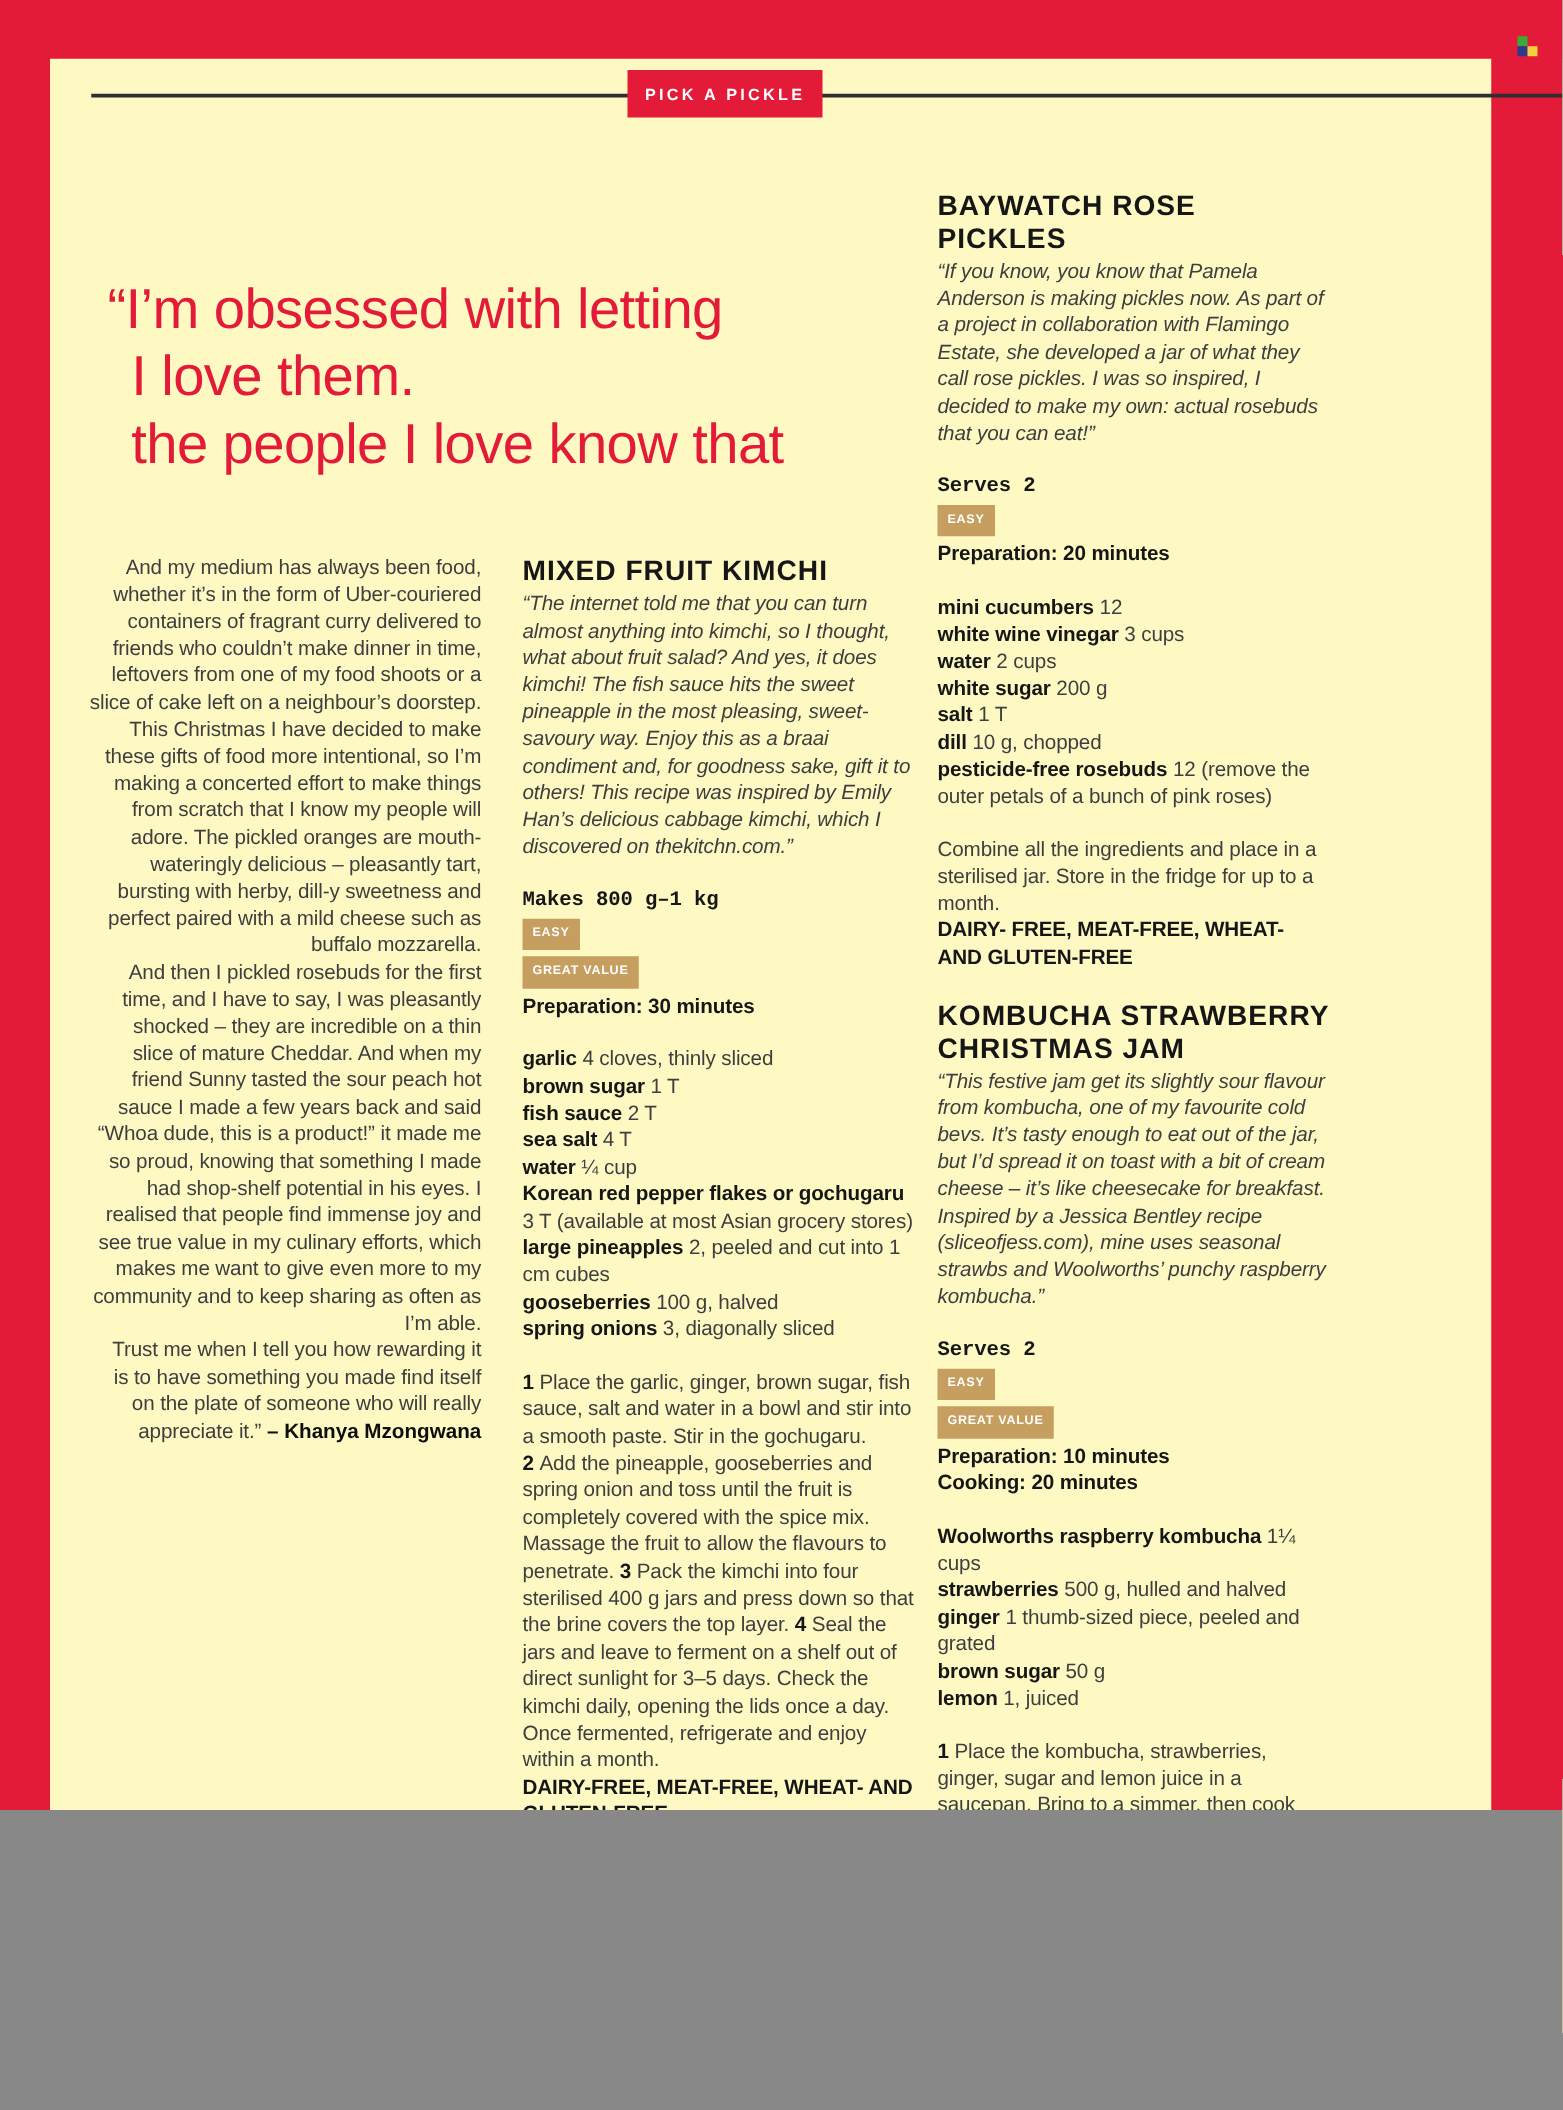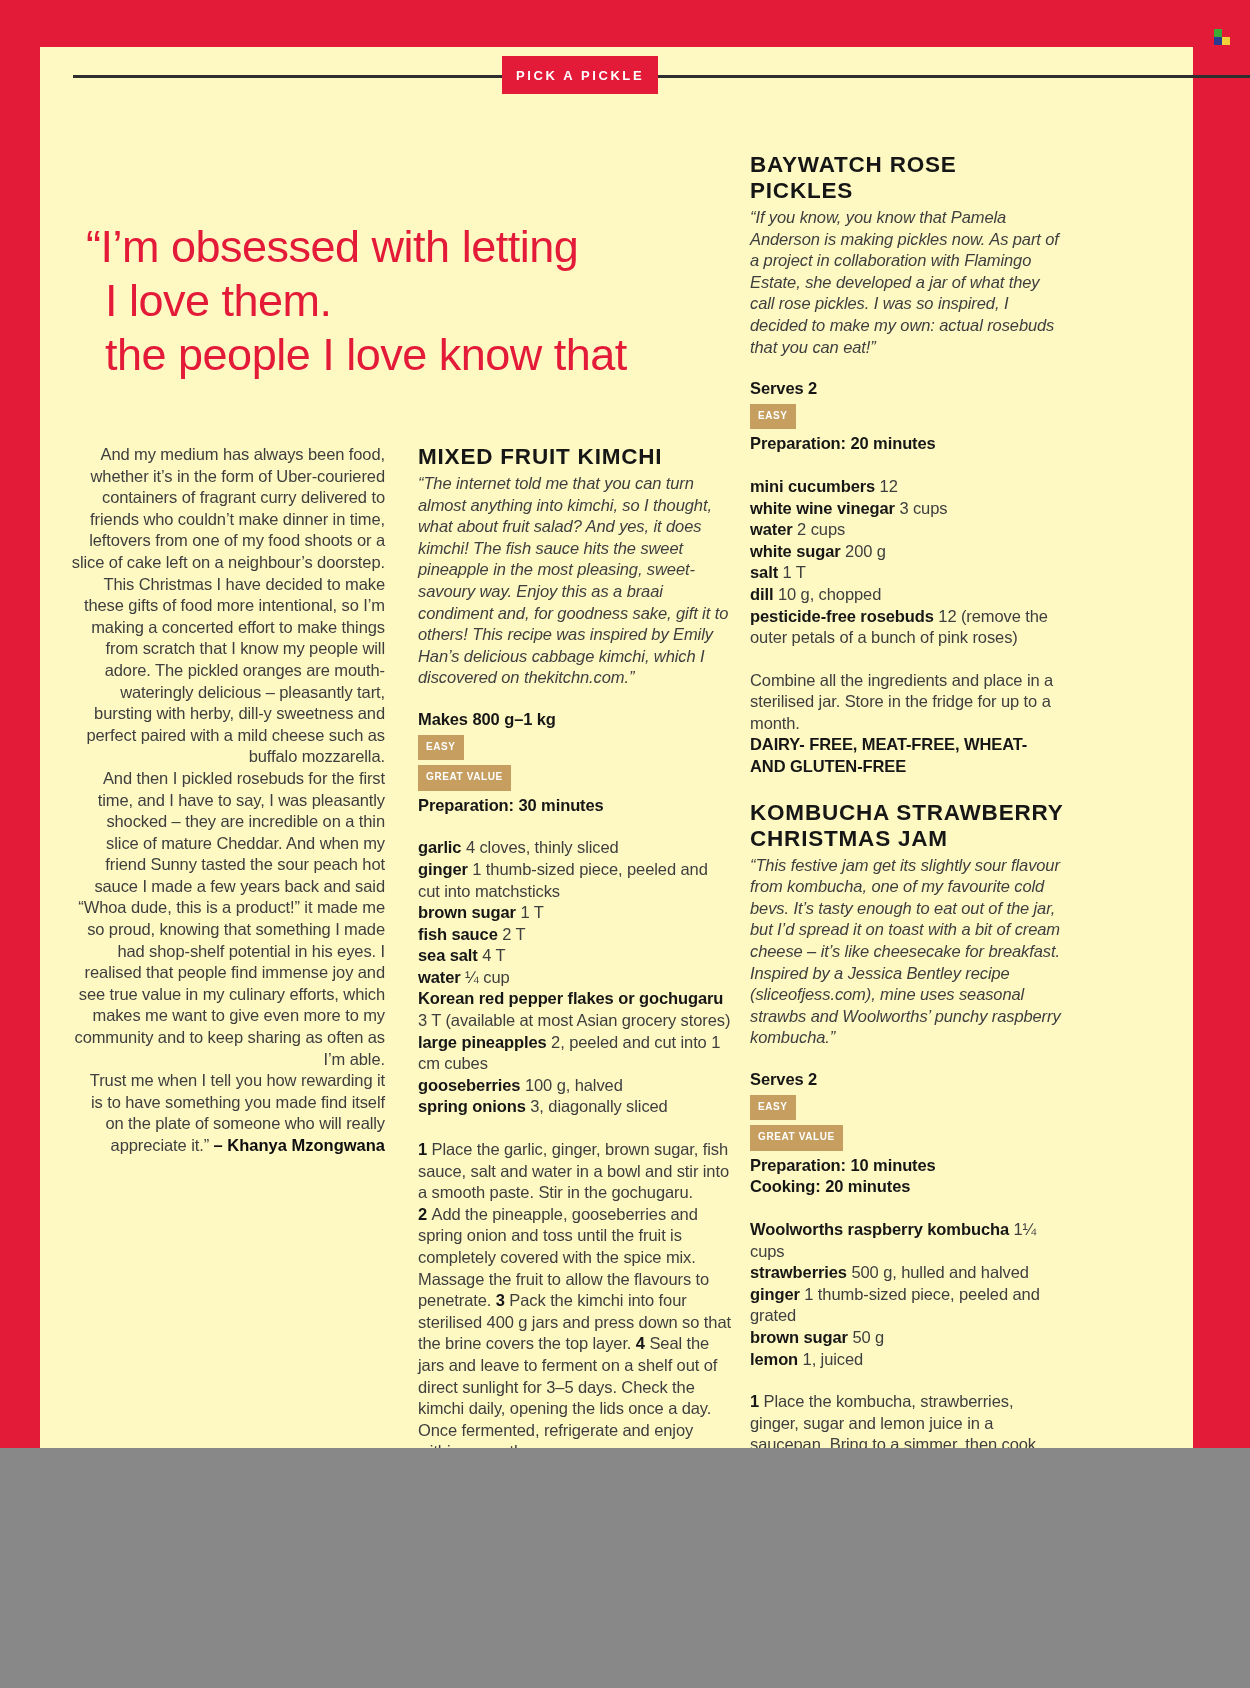--- a/index.html
+++ b/index.html
@@ -54,21 +54,21 @@
   .body-p{margin:0;}
   .body-p + .body-p{text-indent:17px;}
   .byline{color:#0e0e0e;font-weight:bold;letter-spacing:0;}
   
   .recipe + .recipe{margin-top:22px;}
   .recipe-title{
     margin:0 0 3px;color:var(--ink);
     font-size:22.5px;line-height:26px;letter-spacing:0.8px;font-weight:bold;
   }
   .intro{margin:0;font-style:italic;}
-  .yield{margin-top:20px;font-weight:bold;color:var(--ink);}
+  .yield{margin-top:20px;font-weight:bold;color:var(--ink);font-family:Liberation Mono, monospace;}
   .badge-row{margin:3px 0 4px;}
   .badge{
     display:inline-block;background:var(--tan);color:#fff;
     font-weight:bold;font-size:10px;letter-spacing:0.6px;
     padding:1px 8px 3px;
   }
   .meta{font-weight:bold;color:var(--ink);}
   .ingredients{margin-top:21px;}
   .ing b{color:var(--ink);}
   .method{margin:21px 0 0;}
@@ -115,21 +115,20 @@
   <div class="col col-mid">
     <div class="recipe">
         <h2 class="recipe-title">MIXED FRUIT KIMCHI</h2>
         <p class="intro">“The internet told me that you can turn almost anything into kimchi, so I thought, what about fruit salad? And yes, it does kimchi! The fish sauce hits the sweet pineapple in the most pleasing, sweet-savoury way. Enjoy this as a braai condiment and, for goodness sake, gift it to others! This recipe was inspired by Emily Han’s delicious cabbage kimchi, which I discovered on thekitchn.com.”</p>
         <div class="yield">Makes 800 g–1 kg</div>
         <div class="badge-row"><span class="badge">EASY</span></div>
         <div class="badge-row"><span class="badge">GREAT VALUE</span></div>
         <div class="meta">Preparation: 30 minutes</div>
         <div class="ingredients">
           <div class="ing"><b>garlic</b> 4 cloves, thinly sliced</div>
-          <div class="ing"><b>ginger</b> 1 thumb-sized piece, peeled and cut into matchsticks</div>
           <div class="ing"><b>brown sugar</b> 1 T</div>
           <div class="ing"><b>fish sauce</b> 2 T</div>
           <div class="ing"><b>sea salt</b> 4 T</div>
           <div class="ing"><b>water</b> ¼ cup</div>
           <div class="ing"><b>Korean red pepper flakes or gochugaru</b> 3 T (available at most Asian grocery stores)</div>
           <div class="ing"><b>large pineapples</b> 2, peeled and cut into 1 cm cubes</div>
           <div class="ing"><b>gooseberries</b> 100 g, halved</div>
           <div class="ing"><b>spring onions</b> 3, diagonally sliced</div>
         </div>
         <p class="method"><b class="step">1</b>&nbsp;Place the garlic, ginger, brown sugar, fish sauce, salt and water in a bowl and stir into a smooth paste. Stir in the gochugaru. <b class="step">2</b>&nbsp;Add the pineapple, gooseberries and spring onion and toss until the fruit is completely covered with the spice mix. Massage the fruit to allow the flavours to penetrate. <b class="step">3</b>&nbsp;Pack the kimchi into four sterilised 400 g jars and press down so that the brine covers the top layer. <b class="step">4</b>&nbsp;Seal the jars and leave to ferment on a shelf out of direct sunlight for 3–5 days. Check the kimchi daily, opening the lids once a day. Once fermented, refrigerate and enjoy within a month. </p>

